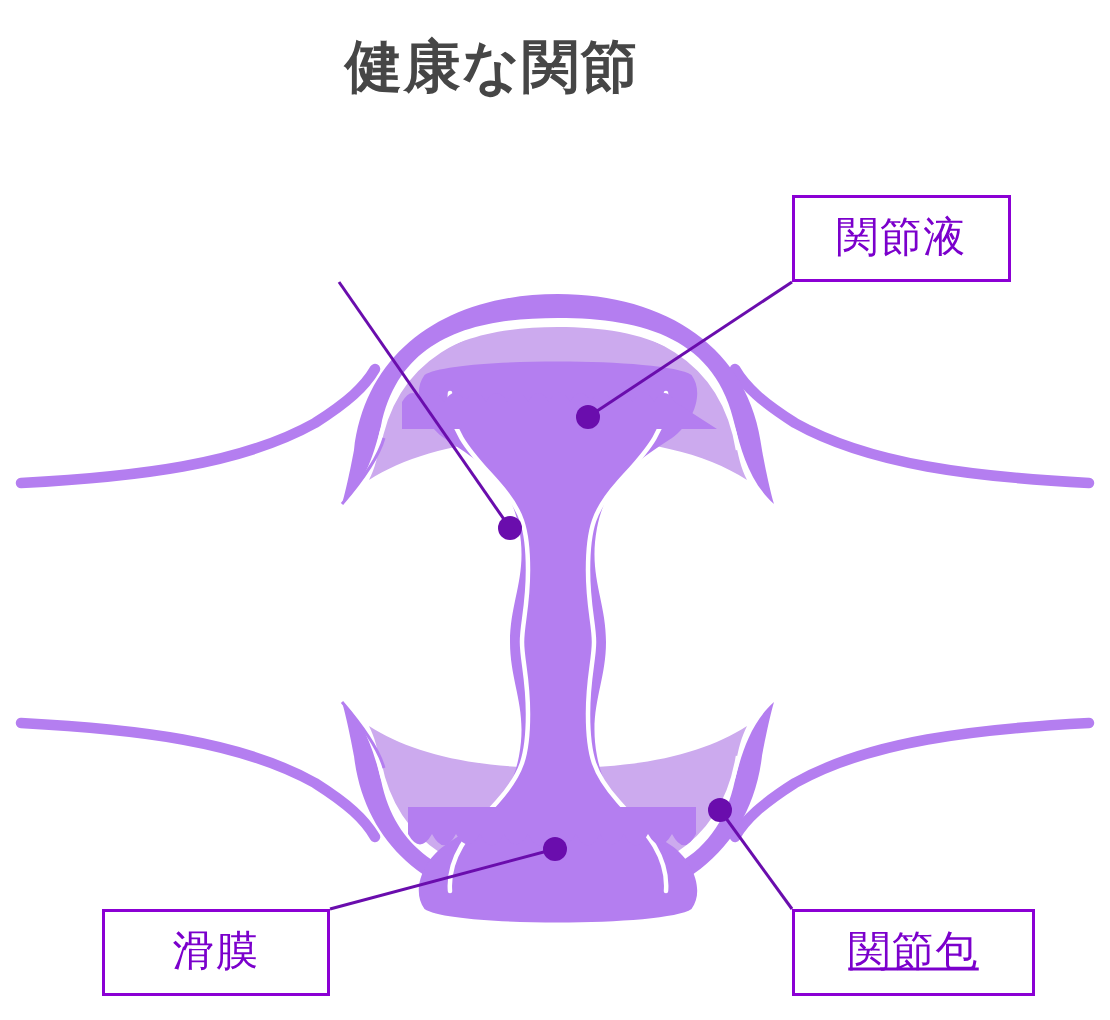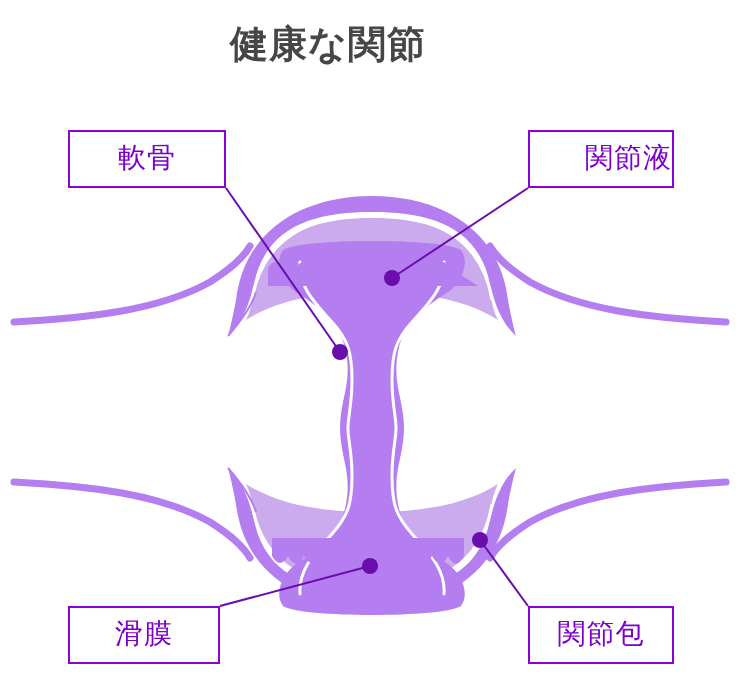--- a/index.html
+++ b/index.html
@@ -57,23 +57,23 @@
     letter-spacing: 1px;
     font-family: "DejaVu Sans", "Liberation Sans", sans-serif;
     white-space: nowrap;
   }
   .label-text {
     display: block;
     line-height: 1;
     padding-bottom: 2px;
   }
   #label-nankotsu  { left: 68px;  top: 130px; width: 158px; height: 58px; }
-  #label-ekkisetsu { left: 528px; top: 130px; width: 146px; height: 58px; justify-content: flex-end; }
+  #label-ekkisetsu { left: 528px; top: 130px; width: 146px; height: 58px; }
   #label-kotsumaku { left: 68px;  top: 606px; width: 152px; height: 58px; justify-content: center; }
-  #label-kansetsuho{ left: 528px; top: 606px; width: 146px; height: 58px; }
+  #label-kansetsuho{ left: 528px; top: 606px; width: 162px; height: 58px; text-decoration: underline; }
 </style>
 </head>
 <body>
 
 <div id="diagram-root">
 
   <div class="page-title">健康な関節</div>
 
   <svg class="joint-canvas" viewBox="0 0 740 680" aria-hidden="true">
 
@@ -210,23 +210,20 @@
     </g>
 
     <g>
       <circle cx="340" cy="352" r="8" fill="#6a0dad"></circle>
       <circle cx="392" cy="278" r="8" fill="#6a0dad"></circle>
       <circle cx="370" cy="566" r="8" fill="#6a0dad"></circle>
       <circle cx="480" cy="540" r="8" fill="#6a0dad"></circle>
     </g>
   </svg>
 
-  <div class="label-box" id="label-nankotsu">
-    <span class="label-text">軟骨</span>
-  </div>
 
   <div class="label-box" id="label-ekkisetsu">
     <span class="label-text">関節液</span>
   </div>
 
   <div class="label-box" id="label-kotsumaku">
     <span class="label-text">滑膜</span>
   </div>
 
   <div class="label-box" id="label-kansetsuho">

